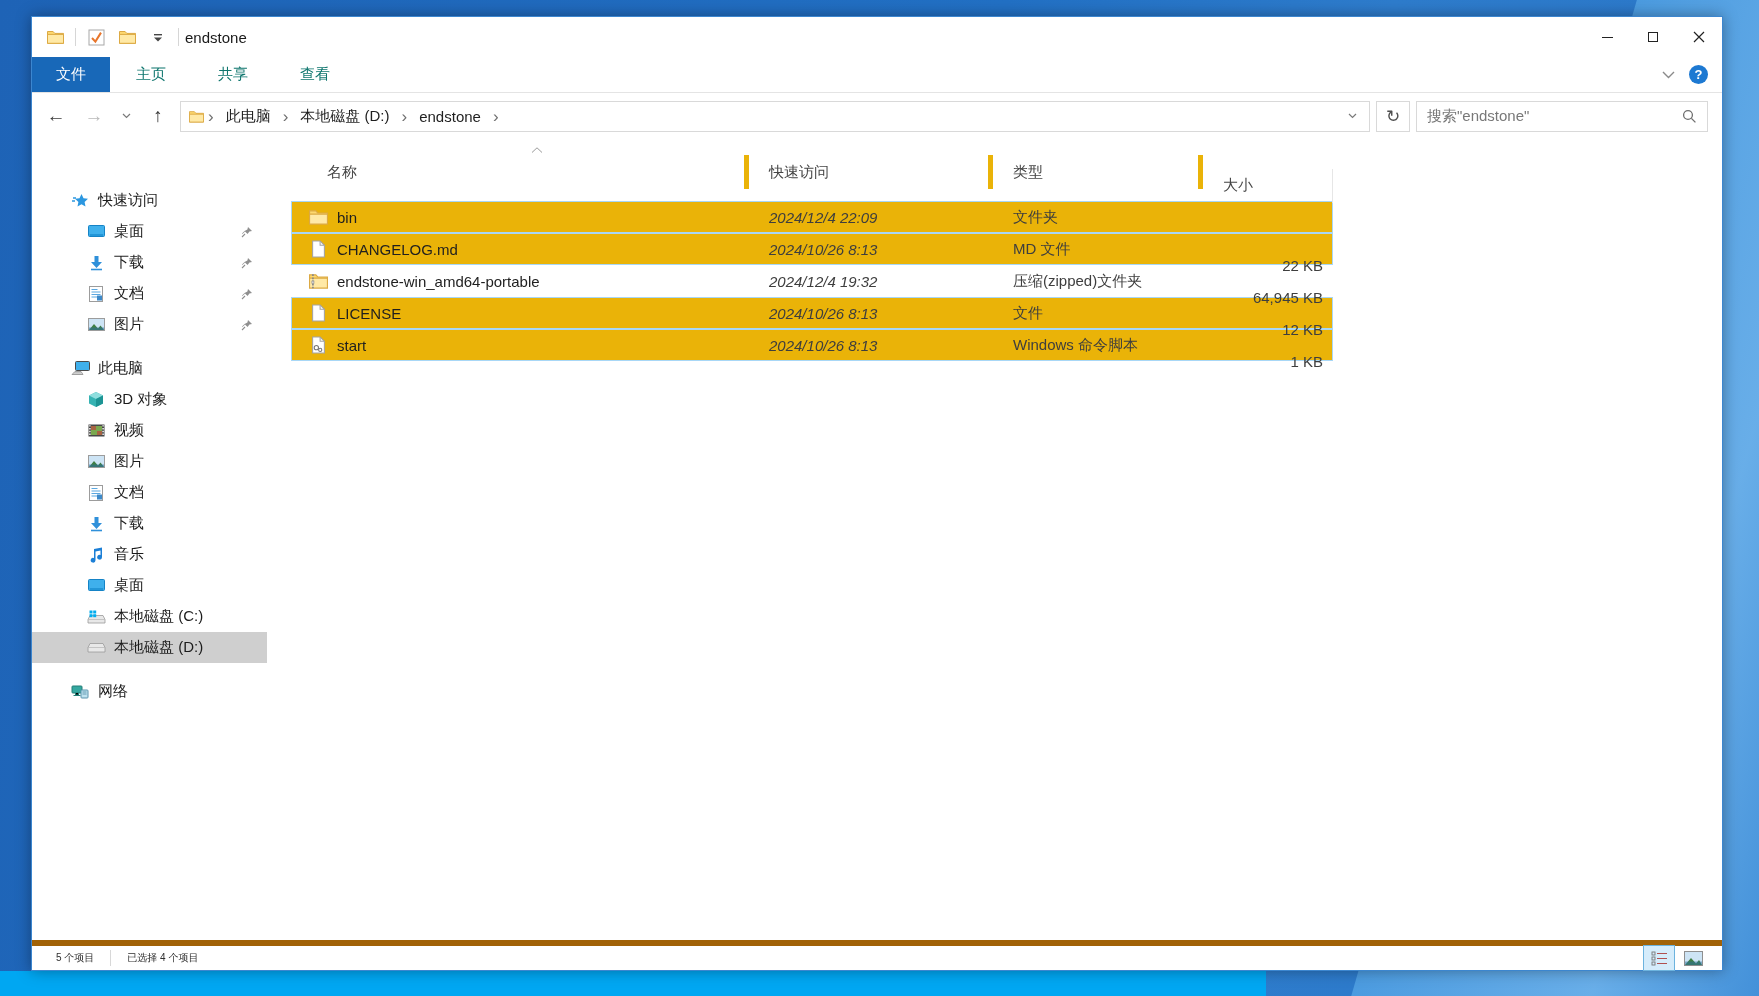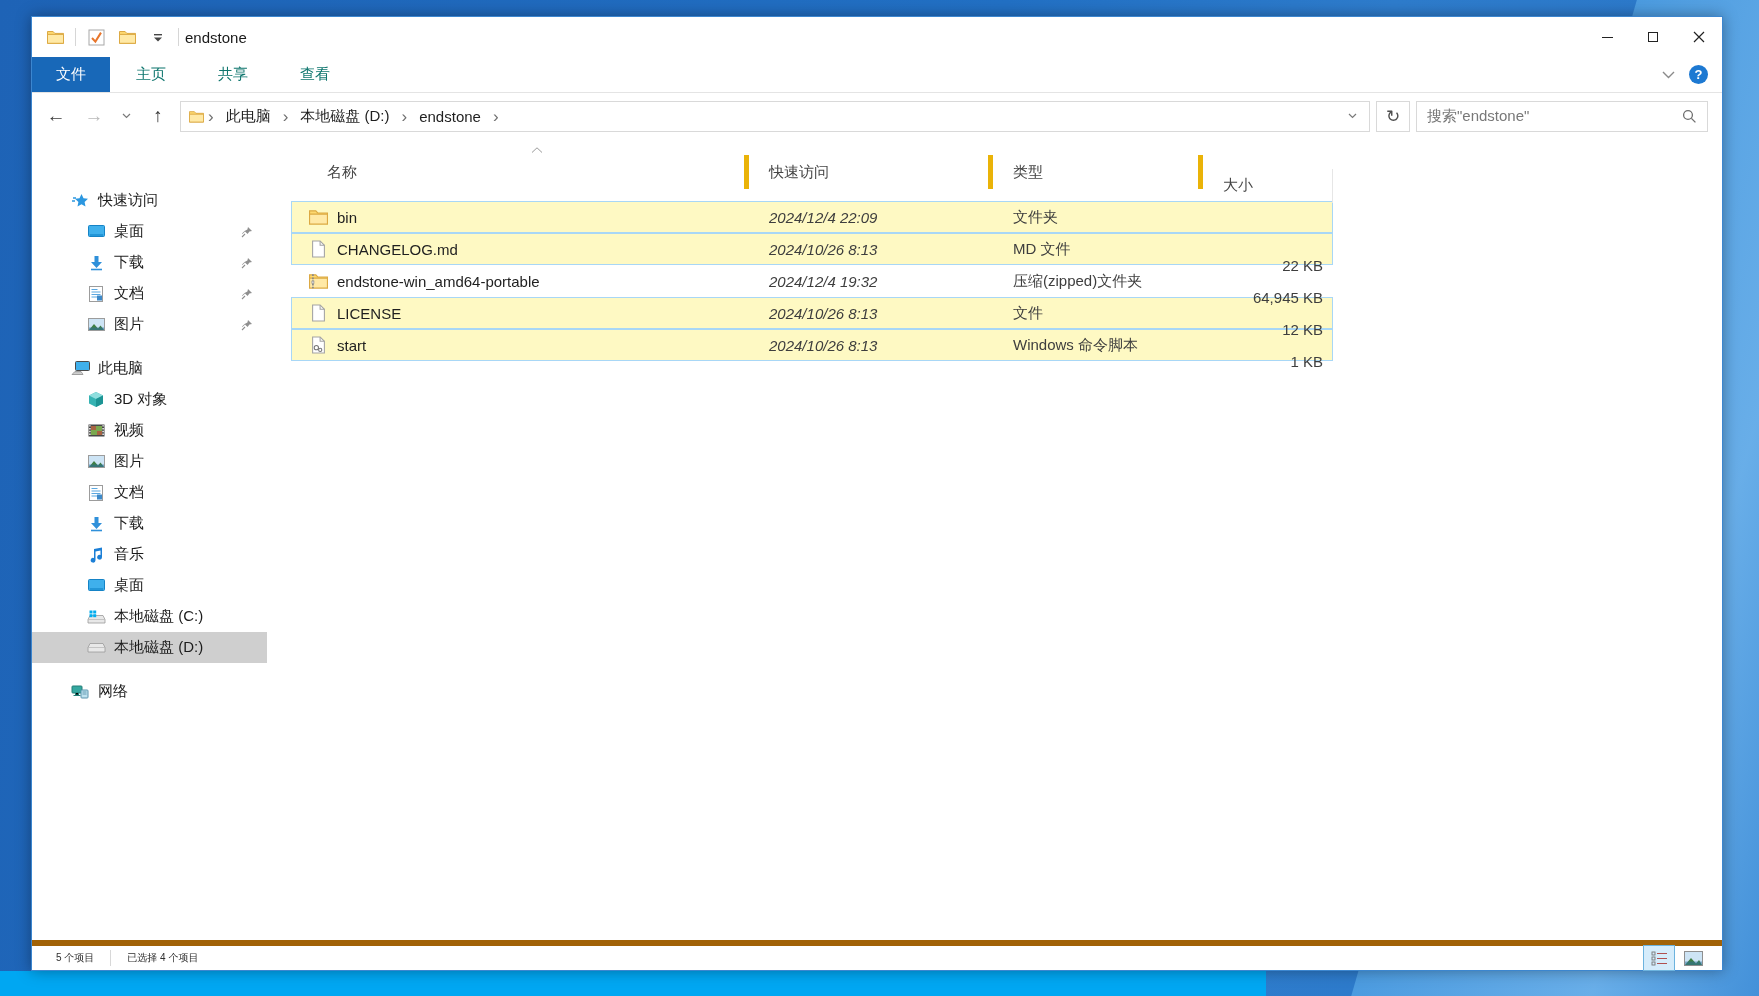--- a/index.html
+++ b/index.html
@@ -77,21 +77,21 @@
   .hcell{ font-size:15px; color:#454545; height:100%; display:flex; align-items:center;
     border-right:5px solid #eab308;}
   .hc-name{ width:458px; padding-left:36px; position:relative;}
   .hc-date{ width:244px; padding-left:20px;}
   .hc-type{ width:210px; padding-left:20px;}
   .hc-size{ width:130px; padding-left:20px; border-right:1px solid #e6e6e6;margin-top:27px;}
   .sortcaret{ position:absolute; left:240px; top:-8px;}
 
   .frows{ margin-top:12px;}
   .frow{ display:flex; height:32px; align-items:center; width:1042px; font-size:15px; color:#1f1f1f;}
-  .frow.sel{ background:#fef9c3; box-shadow:inset 0 0 0 1px #a8d7f6;}
+  .frow.sel{ background:#eab308; box-shadow:inset 0 0 0 1px #a8d7f6;}
   .c-name{ width:458px; display:flex; align-items:center; padding-left:12px; overflow:hidden;}
   .fic{ width:22px; display:flex; justify-content:center; margin:0 8px 0 4px; flex:0 0 auto;}
   .c-date{ width:244px; padding-left:20px; color:#3e3e3e;font-style:italic;}
   .c-type{ width:210px; padding-left:20px; color:#3e3e3e; white-space:nowrap;}
   .c-size{ width:130px; padding:0 10px 0 0; text-align:right; color:#3e3e3e;margin-top:32px;}
 
   
   .statusbar{ height:30px; flex:0 0 auto; display:flex; align-items:center;
     padding:0 14px 0 24px; border-top:6px solid #a16207; font-size:10px; color:#2e2e2e;}
   .st-sep{ width:1px; height:16px; background:#d8d8d8; margin:0 16px;}

